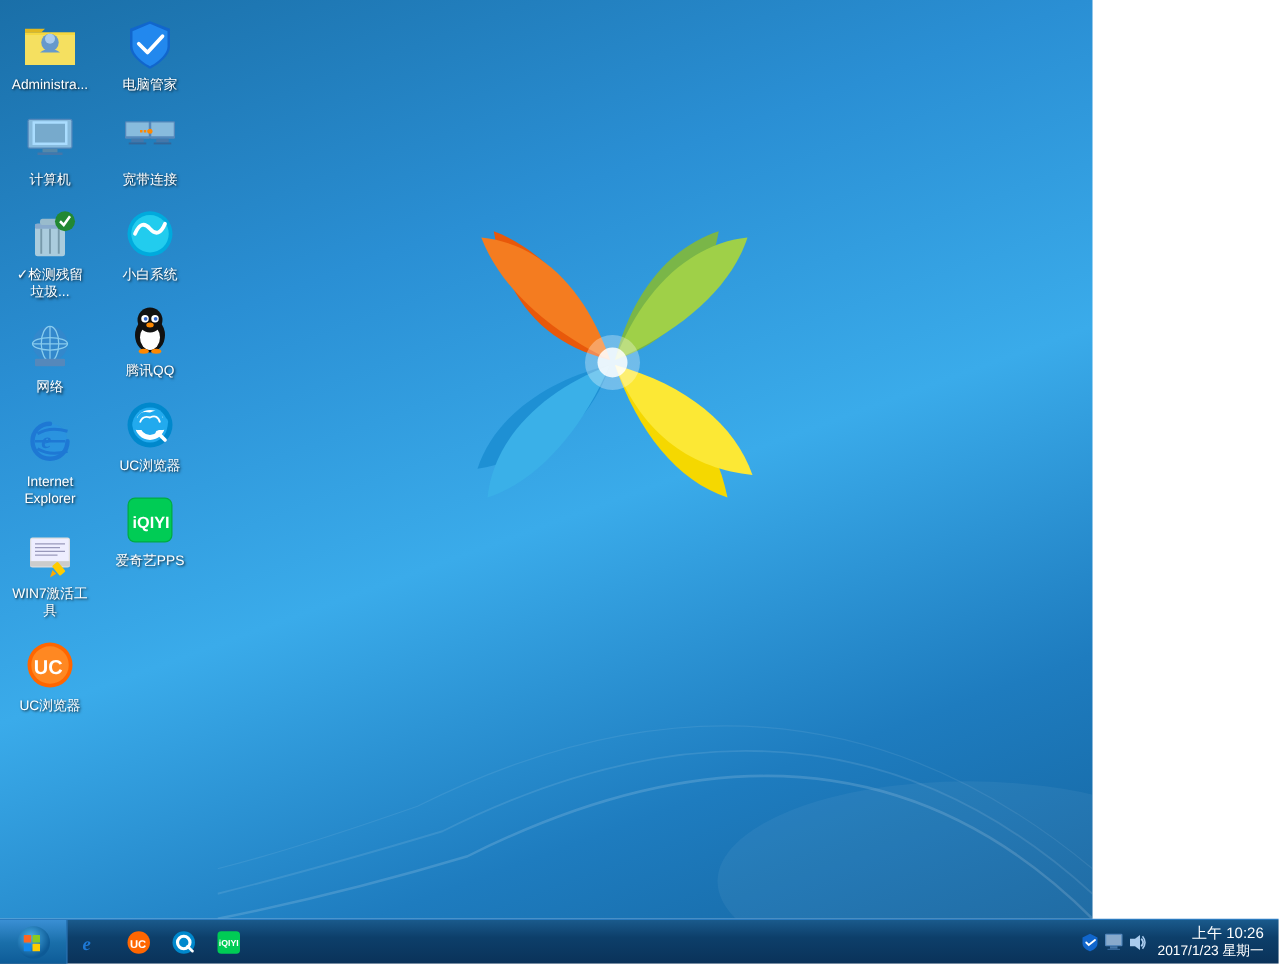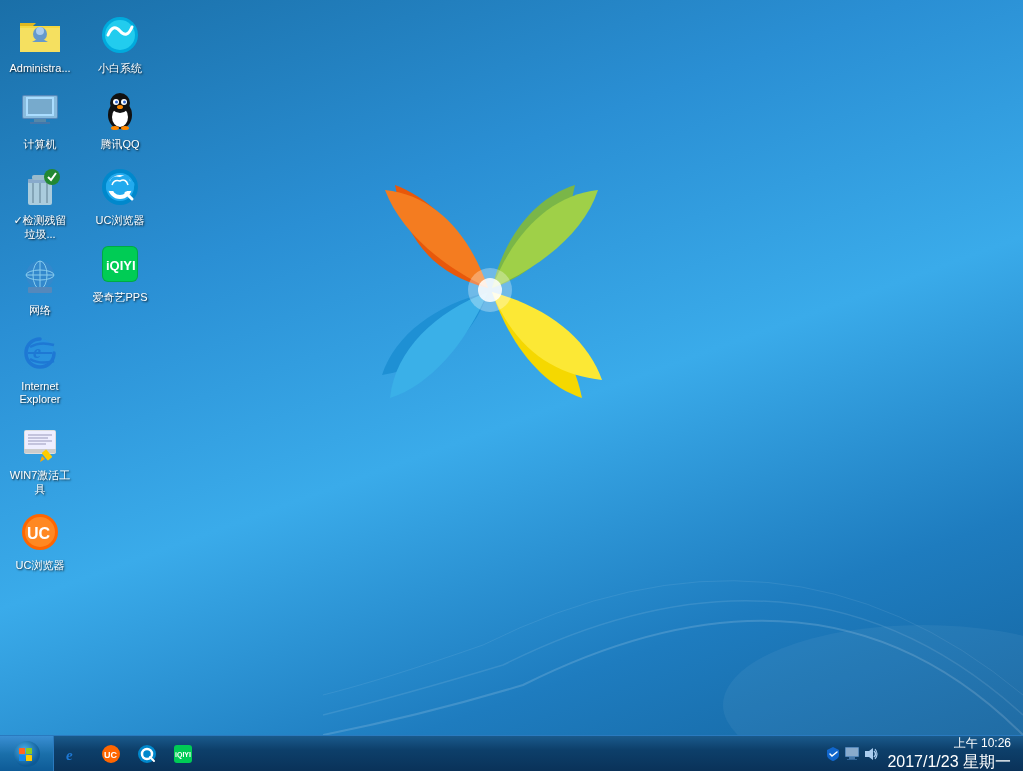--- a/index.html
+++ b/index.html
@@ -6,21 +6,21 @@
     body {
       width: 1023px;
       height: 771px;
       overflow: hidden;
       font-family: 'Microsoft YaHei', SimHei, Arial, sans-serif;
       user-select: none;
     }
 
     
     #desktop {
-      width: 1023px;
+      width: 874px;
       height: 735px;
       position: relative;
       background: linear-gradient(160deg, #1a6fa8 0%, #2a8fd4 30%, #3aabea 55%, #1e7cbf 80%, #1565a0 100%);
       overflow: hidden;
     }
 
     
     #win-logo {
       position: absolute;
       top: 140px;
@@ -158,21 +158,21 @@
     }
 
     .clock-time {
       color: white;
       font-size: 12px;
       line-height: 1.3;
     }
 
     .clock-date {
       color: white;
-      font-size: 16px;
+      font-size: 11px;
       line-height: 1.2;
     }
 
     
     svg { display: block; }
 
   </style>
 </head>
 <body>
 
@@ -328,21 +328,53 @@
             <text x="9" y="29" font-size="16" font-weight="bold" fill="white" font-family="Arial">UC</text>
           </svg>
         </div>
         <span class="icon-label">UC浏览器</span>
       </div>
 
     </div>
 
     <div class="icon-col">
 
-
+      <div class="desktop-icon">
+        <div class="icon-img">
+          <svg width="44" height="44" viewBox="0 0 44 44">
+
+            <path d="M22,4 L38,10 L38,24 C38,34 22,42 22,42 C22,42 6,34 6,24 L6,10 Z" fill="#1166cc"></path>
+            <path d="M22,6 L36,12 L36,24 C36,33 22,40 22,40 C22,40 8,33 8,24 L8,12 Z" fill="#2288ee"></path>
+
+            <polyline points="13,22 20,29 32,16" fill="none" stroke="white" stroke-width="3" stroke-linecap="round" stroke-linejoin="round"></polyline>
+          </svg>
+        </div>
+        <span class="icon-label">电脑管家</span>
+      </div>
+
+      <div class="desktop-icon">
+        <div class="icon-img">
+          <svg width="44" height="40" viewBox="0 0 44 40">
+
+            <rect x="2" y="6" width="20" height="14" rx="1" fill="#5588bb"></rect>
+            <rect x="3" y="7" width="18" height="11" fill="#88bbdd"></rect>
+            <rect x="7" y="20" width="10" height="3" fill="#4477aa"></rect>
+            <rect x="5" y="23" width="14" height="1.5" fill="#336699"></rect>
+
+            <rect x="22" y="6" width="20" height="14" rx="1" fill="#5588bb"></rect>
+            <rect x="23" y="7" width="18" height="11" fill="#88bbdd"></rect>
+            <rect x="27" y="20" width="10" height="3" fill="#4477aa"></rect>
+            <rect x="25" y="23" width="14" height="1.5" fill="#336699"></rect>
+
+            <line x1="14" y1="14" x2="22" y2="14" stroke="#ff8800" stroke-width="2" stroke-dasharray="2,1"></line>
+            <circle cx="22" cy="14" r="2" fill="#ff8800"></circle>
+          </svg>
+        </div>
+        <span class="icon-label">宽带连接</span>
+      </div>
 
       <div class="desktop-icon">
         <div class="icon-img">
           <svg width="44" height="44" viewBox="0 0 44 44">
 
             <circle cx="22" cy="22" r="18" fill="#00aadd"></circle>
             <circle cx="22" cy="22" r="15" fill="#22ccee"></circle>
 
             <path d="M10,22 Q15,10 22,18 Q29,26 34,14" fill="none" stroke="white" stroke-width="3" stroke-linecap="round"></path>
           </svg>

